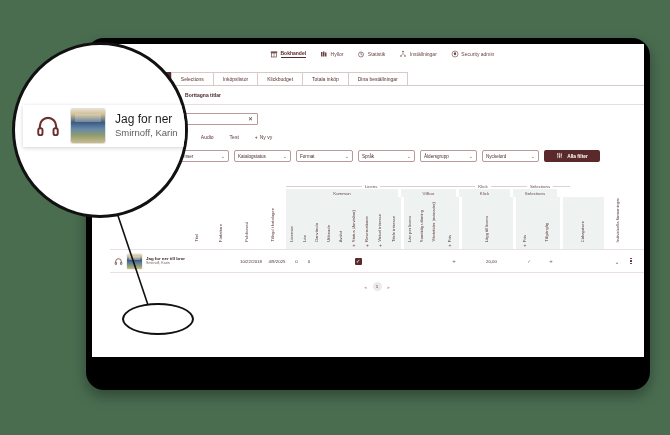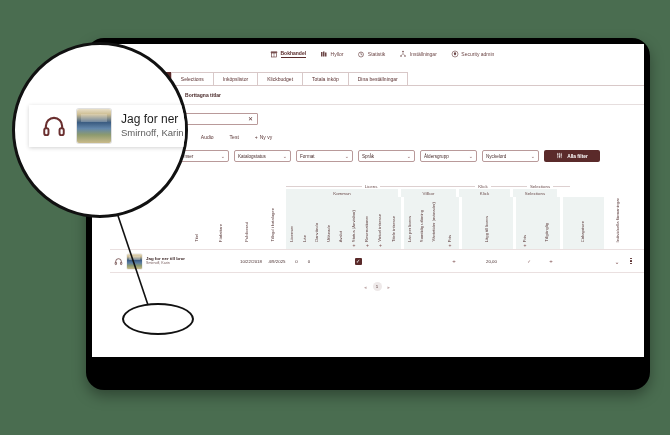--- a/index.html
+++ b/index.html
@@ -285,21 +285,21 @@
     position: absolute;
     left: 12px; top: 42px;
     width: 170px; height: 170px;
     border-radius: 50%;
     background: #fff;
     border: 3px solid #111;
     overflow: hidden;
     z-index: 40;
   }
   .mag-card {
-    position:absolute; left: 14px; top: 60px;
+    position:absolute; left: 8px; top: 60px;
     width: 200px; height: 42px;
     background:#fff;
     box-shadow: 0 1px 4px rgba(0,0,0,.18);
     display:flex; align-items:center; gap:10px;
     padding-left: 12px;
     box-sizing:border-box;
   }
   .mag-hp svg { width: 26px; height: 26px; display:block; }
   .mag-cover {
     width: 34px; height: 34px; border-radius:2px;

